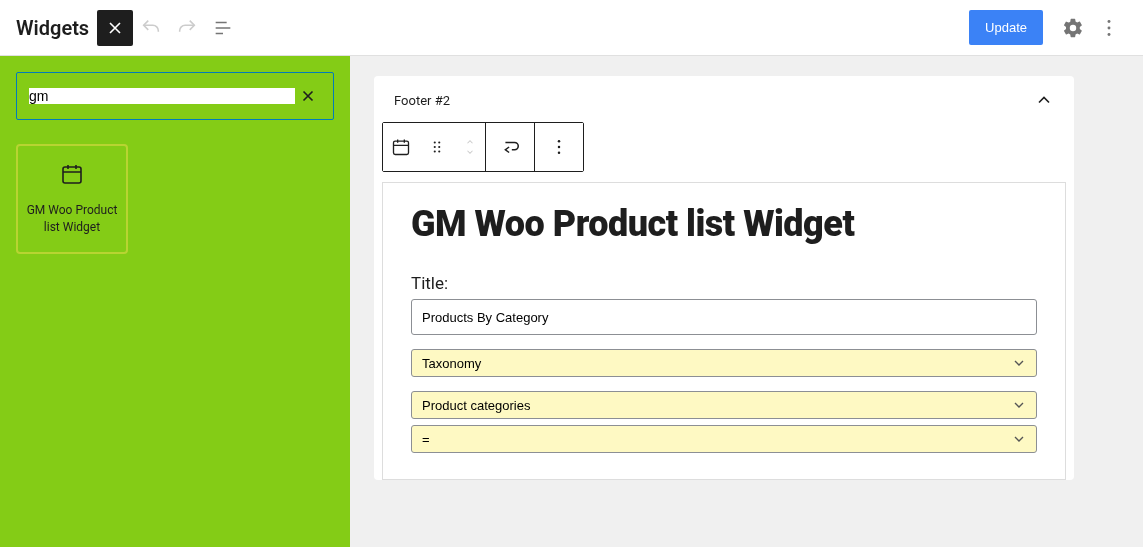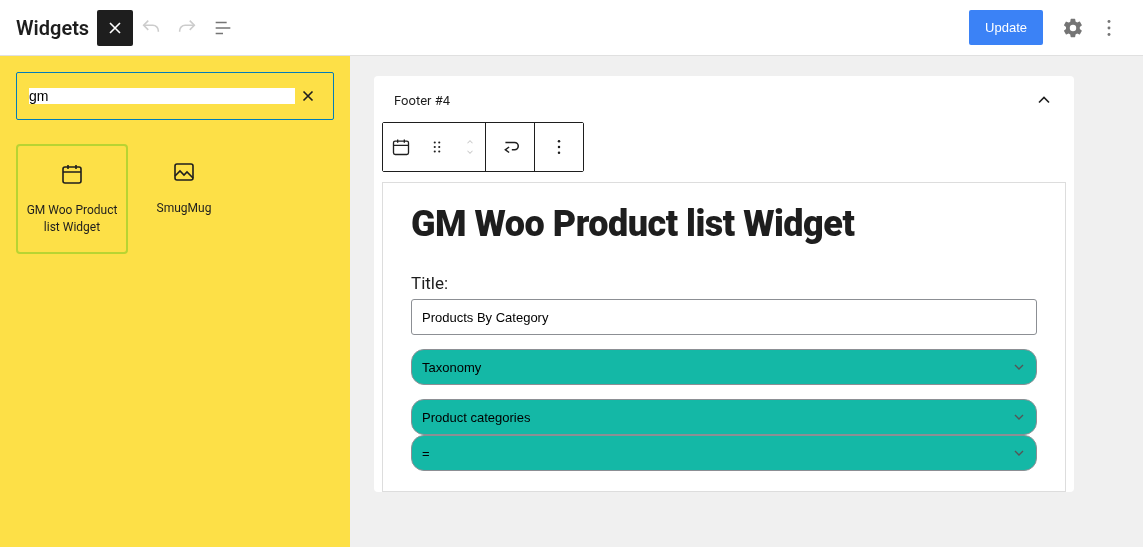--- a/index.html
+++ b/index.html
@@ -8,21 +8,21 @@
     .topbar { height: 56px; display: flex; align-items: center; padding: 0 16px; border-bottom: 1px solid #e0e0e0; }
     .topbar-title { font-size: 20px; font-weight: 600; margin-right: 8px; }
     .close-btn { width: 36px; height: 36px; background: #1e1e1e; color: #fff; display: flex; align-items: center; justify-content: center; border-radius: 2px; cursor: pointer; }
     .icon-btn { width: 36px; height: 36px; display: flex; align-items: center; justify-content: center; color: #757575; cursor: pointer; }
     .icon-btn.disabled { color: #ccc; }
     .spacer { flex: 1; }
     .update-btn { background: #3b82f6; color: #fff; border: none; padding: 10px 16px; font-size: 13px; border-radius: 2px; cursor: pointer; }
     
     .main { display: flex; height: calc(100vh - 56px); }
     
-    .sidebar { width: 350px; padding: 16px; background: #fde047; }
+    .sidebar { width: 350px; padding: 16px; background: #84cc16; }
     .search-wrap { position: relative; border: 1.5px solid #007cba; border-radius: 2px; height: 48px; display: flex; align-items: center; padding: 0 12px; }
     .search-input { flex: 1; border: none; outline: none; font-size: 14px; }
     .search-clear { cursor: pointer; color: #1e1e1e; padding: 4px; }
     
     .block-grid { display: flex; gap: 0; margin-top: 24px; }
     .block-item { width: 112px; display: flex; flex-direction: column; align-items: center; padding: 16px 8px; cursor: pointer; text-align: center; border-radius: 4px; }
     .block-item.selected { border: 2.5px solid #b8d432; }
     .block-icon { margin-bottom: 16px; }
     .block-label { font-size: 12px; line-height: 1.4; }
     
@@ -38,23 +38,23 @@
     .toolbar-btn.narrow { width: 36px; }
     .toolbar-btn.stacked { flex-direction: column; width: 30px; }
     
     .block-content { padding: 20px 28px; border: 1px solid #ddd; margin: 10px 8px 8px; }
     .widget-heading { font-size: 36px; font-weight: 900; margin-bottom: 28px; letter-spacing: -0.5px; }
     
     .field-group { margin-bottom: 14px; }
     .field-label { font-size: 17px; display: block; margin-bottom: 6px; }
     .text-input { width: 100%; height: 36px; border: 1px solid #8c8f94; border-radius: 3px; padding: 7px 10px; font-size: 13px; }
     .select-wrap { position: relative; }
-    .select-input { width: 100%; height: 36px; border: 1px solid #8c8f94; border-radius: 13px; padding: 0 10px; font-size: 13px; background: #14b8a6; appearance: none; cursor: pointer; }
+    .select-input { width: 100%; height: 28px; border: 1px solid #8c8f94; border-radius: 3px; padding: 0 10px; font-size: 13px; background: #fef9c3; appearance: none; cursor: pointer; }
     .select-chevron { position: absolute; right: 10px; top: 50%; transform: translateY(-50%); pointer-events: none; color: #555; }
-    .stacked-selects .select-wrap { }
+    .stacked-selects .select-wrap { margin-bottom: 6px; }
     
     svg { display: block; }
   </style>
 </head>
 <body>
 
 <div class="topbar">
   <span class="topbar-title">Widgets</span>
   <div class="close-btn">
     <svg width="20" height="20" viewBox="0 0 24 24" fill="none" stroke="currentColor" stroke-width="2">
@@ -107,36 +107,27 @@
     <div class="block-grid">
       <div class="block-item selected">
         <span class="block-icon">
           <svg width="24" height="24" viewBox="0 0 24 24" fill="none" stroke="currentColor" stroke-width="1.6">
               <rect x="3" y="5" width="18" height="16" rx="2"></rect>
               <path d="M3 10h18M8 3v4M16 3v4"></path>
             </svg>
         </span>
         <span class="block-label">GM Woo Product list Widget</span>
       </div>
-      <div class="block-item">
-        <span class="block-icon">
-          <svg width="24" height="24" viewBox="0 0 24 24" fill="none" stroke="currentColor" stroke-width="1.6">
-              <rect x="3" y="4" width="18" height="16" rx="2"></rect>
-              <path d="M3 16l5-5 4 4 3-3 6 6"></path>
-            </svg>
-        </span>
-        <span class="block-label">SmugMug</span>
-      </div>
     </div>
   </div>
 
   <div class="canvas">
     <div class="widget-area">
       <div class="area-header">
-        <span class="area-title">Footer #4</span>
+        <span class="area-title">Footer #2</span>
         <span>
           <svg width="20" height="20" viewBox="0 0 24 24" fill="none" stroke="currentColor" stroke-width="2">
               <path d="M6 15l6-6 6 6"></path>
             </svg>
         </span>
       </div>
 
       <div class="block-toolbar">
         <div class="toolbar-group">
           <div class="toolbar-btn narrow">

